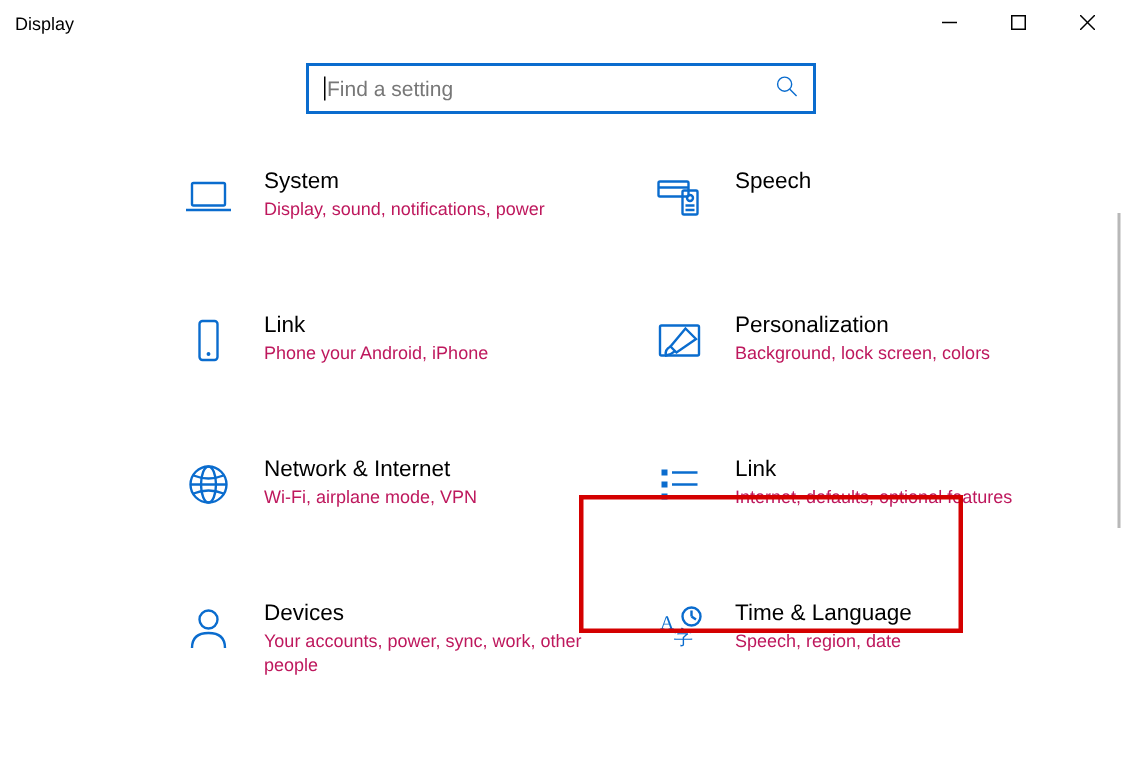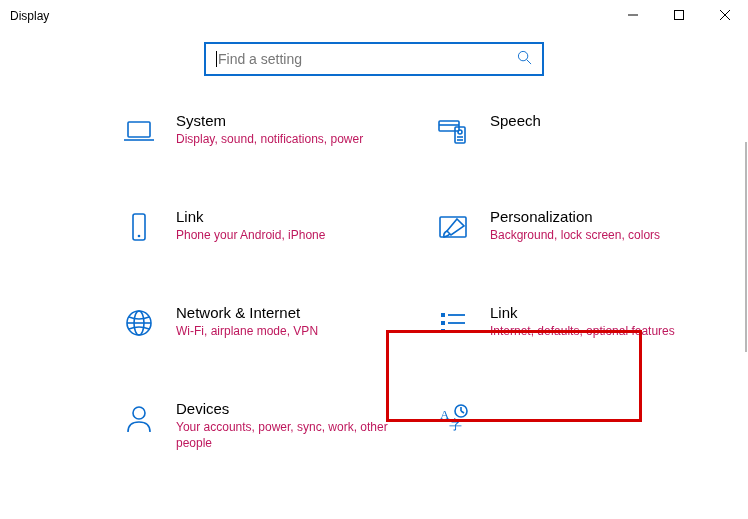--- a/index.html
+++ b/index.html
@@ -280,20 +280,24 @@
     <div class="category">
       <div class="cat-icon">
         <svg width="36" height="36" viewBox="0 0 36 36" fill="none" stroke="currentColor" stroke-width="1.6">
           <text x="5" y="18" font-size="13" fill="currentColor" stroke="none" font-family="Segoe UI">A</text>
           <text x="14" y="28" font-size="13" fill="currentColor" stroke="none" font-family="Segoe UI">字</text>
           <circle cx="26" cy="10" r="6"></circle>
           <line x1="26" y1="10" x2="26" y2="6"></line>
           <line x1="26" y1="10" x2="29" y2="12"></line>
         </svg>
       </div>
+      <div class="cat-text">
+        <div class="cat-title">Time &amp; Language</div>
+        <div class="cat-desc">Speech, region, date</div>
+      </div>
     </div>
 
   </div>
 </div>
 
 <div class="highlight-box"></div>
 
 <div class="scrollbar-track">
   <div class="scrollbar-thumb"></div>
 </div>

